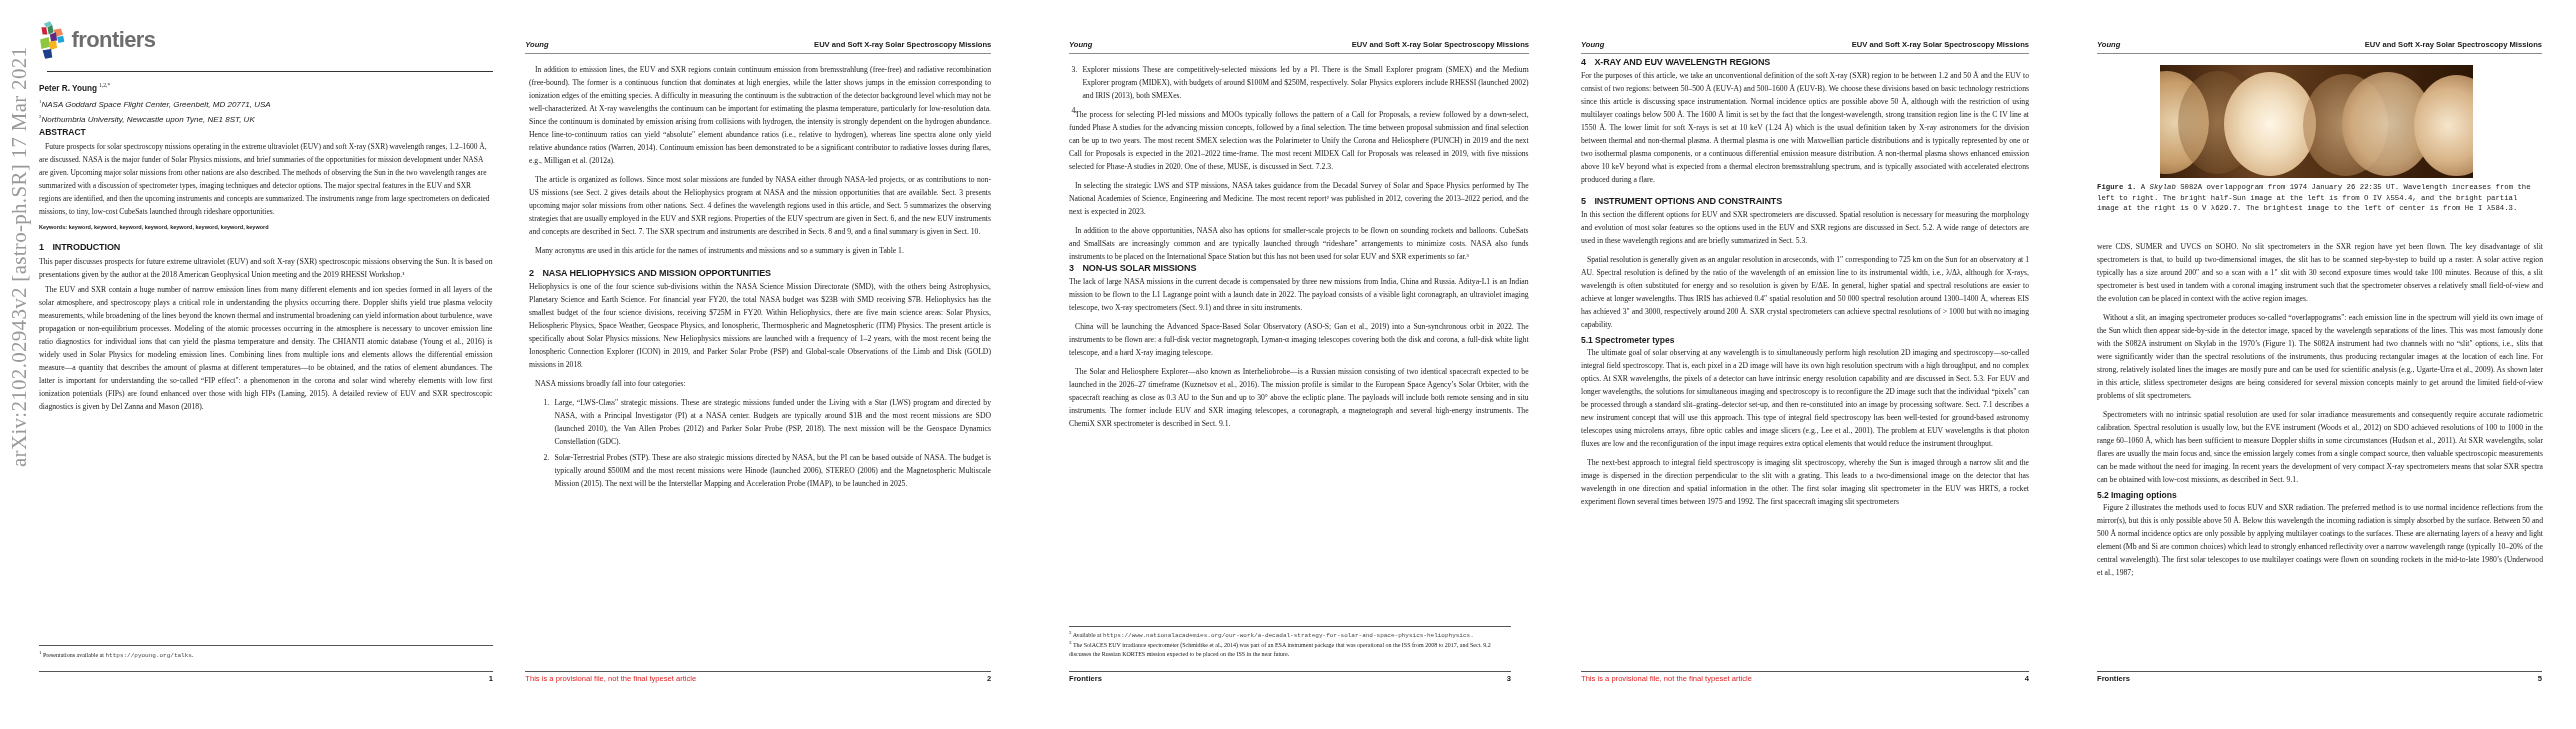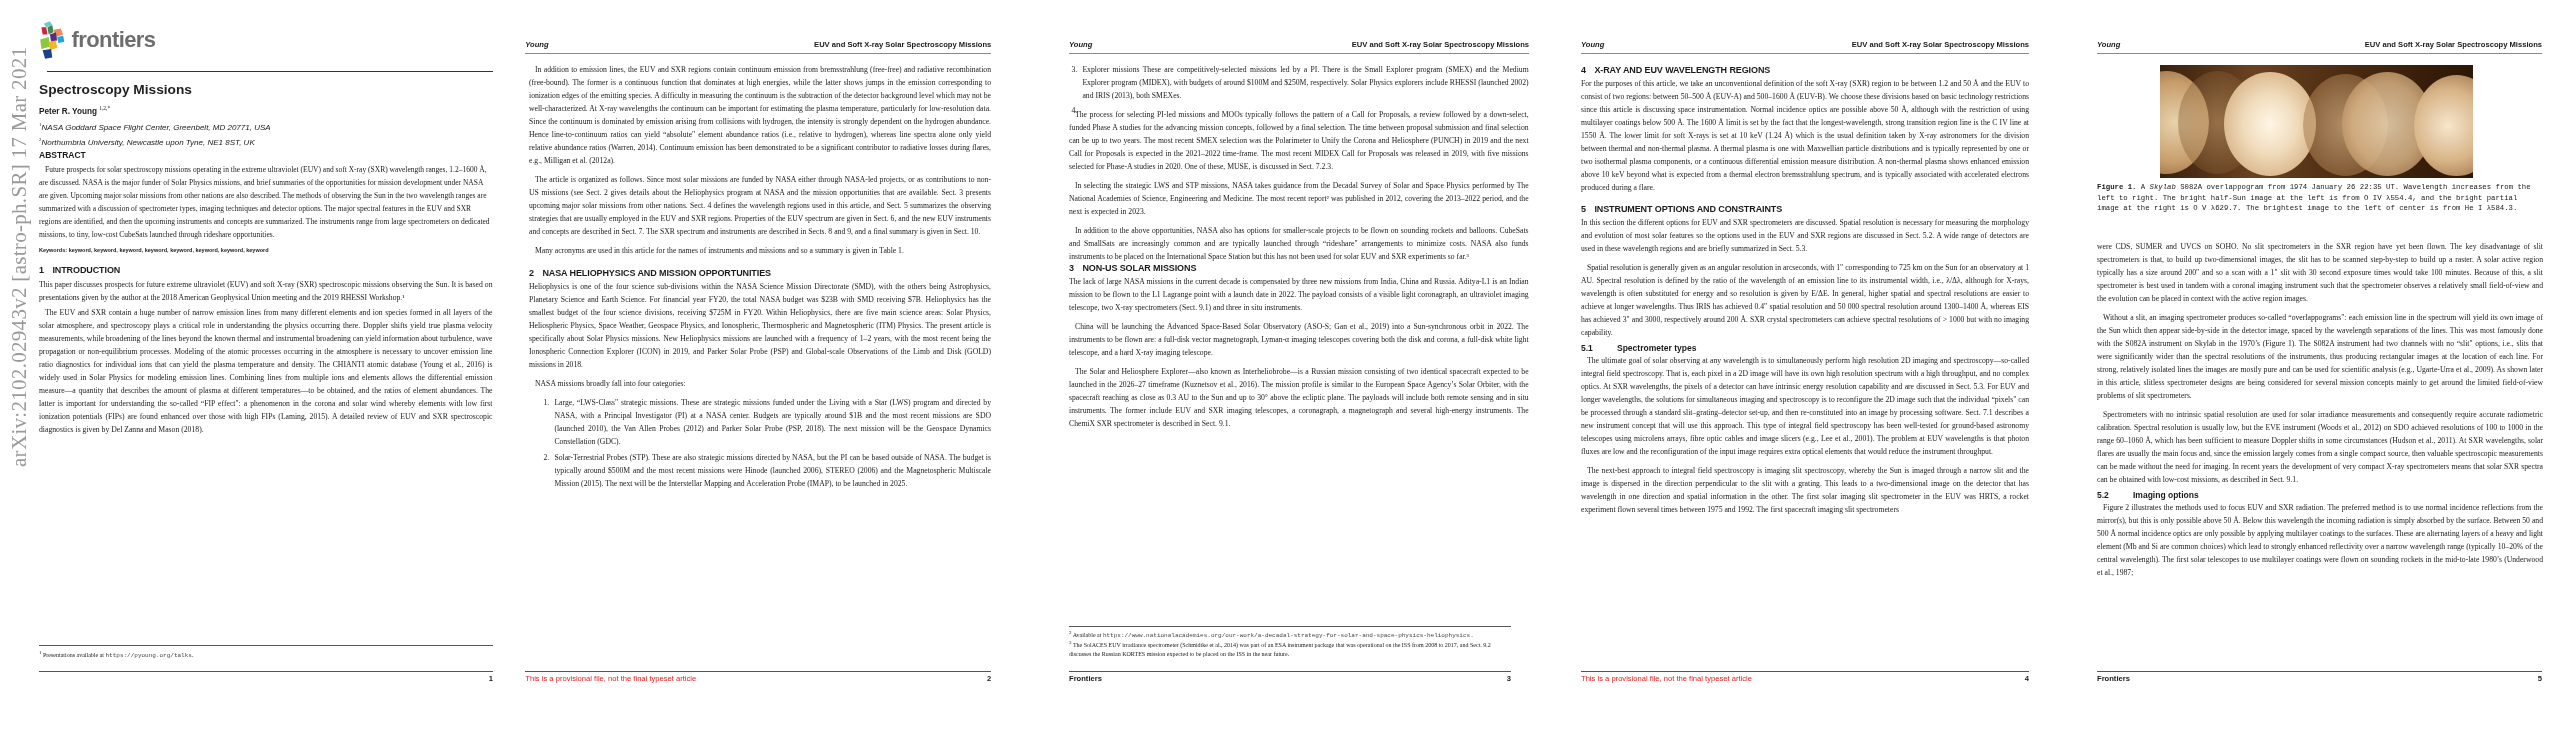--- a/index.html
+++ b/index.html
@@ -7,21 +7,21 @@
   body { position: relative; font-family: "Liberation Serif", serif; color: #1a1a1a; }
   .page { position: absolute; top: 0; width: 515px; height: 729px; background: #fff; }
   .content { position: absolute; left: 0; right: 0; }
   .runhead { position: absolute; top: 32px; height: 22px; display: flex; justify-content: space-between; align-items: flex-end; font-family: "Liberation Sans", sans-serif; font-size: 7.6px; font-weight: bold; padding-bottom: 3.6px; border-bottom: 1.2px solid #8a8a8a; }
   .runhead .author { font-style: italic; }
   p.body { font-size: 7.7px; line-height: 13px; text-align: justify; text-indent: 6px; }
   p.body.noindent { text-indent: 0; }
   h2.sec { font-family: "Liberation Sans", sans-serif; font-size: 9px; font-weight: bold; margin: 8.5px 0 2.4px 0; letter-spacing: -0.1px; }
   h2.sec .num { display: inline-block; width: 13.4px; }
   h3.sub { font-family: "Liberation Sans", sans-serif; font-size: 8.5px; font-weight: bold; margin: 3.6px 0 1.2px 0; }
-  h3.sub .num { display: inline-block; width: 36px; }
+  h3.sub .num { display: inline-block; width: 14px; }
   ol.list { list-style: none; font-size: 7.7px; line-height: 13px; text-align: justify; }
   ol.list li { position: relative; padding-left: 13.4px; margin-bottom: 2.4px; }
   ol.list li .n { position: absolute; left: 2.4px; top: 0; }
   .foot-rule { border-top: 0.9px solid #555; }
   .footnote { font-size: 6px; line-height: 9px; }
   .footnote .mono { font-family: "Liberation Mono", monospace; color: #444; }
   .page-foot { position: absolute; display: flex; justify-content: space-between; font-family: "Liberation Sans", sans-serif; font-size: 7.6px; font-weight: bold; padding-top: 2.4px; border-top: 0.9px solid #555; }
   .page-foot .red { color: #e02020; font-weight: normal; }
   .arxiv { position: absolute; left: 4.9px; top: 36px; width: 24px; height: 431px; }
   .arxiv span { position: absolute; left: 0; top: 0; transform-origin: 0 0; transform: translate(1.8px, 431px) rotate(-90deg); font-family: "Liberation Serif", serif; font-size: 21px; color: #9a9a9a; white-space: nowrap; letter-spacing: 0.3px; }
@@ -60,21 +60,20 @@
       <polygon points="2,30 16,26 18,42 4,46" fill="#8dc63f"></polygon>
       <polygon points="16,34 28,32 30,44 18,48" fill="#f6b324"></polygon>
       <polygon points="6,48 20,46 22,60 10,62" fill="#1e3f8a"></polygon>
     </svg>
     <span class="word">frontiers</span>
   </div>
   <div style="position:absolute;left:47px;top:71px;width:446px;border-top:1.2px solid #333;"></div>
 
   <div class="content" style="left:39px;right:22.5px;top:78px;">
     <div class="title">
-      <div>Spectroscopy Missions</div>
     </div>
     <div class="author-line" style="margin-top:3.6px;">
       <span>Peter R. Young</span>
       <sup>1,2,*</sup>
     </div>
     <div class="affil" style="margin-top:3.6px;">
       <div><sup>1</sup><span>NASA Goddard Space Flight Center, Greenbelt, MD 20771, USA</span></div>
       <div><sup>2</sup><span>Northumbria University, Newcastle upon Tyne, NE1 8ST, UK</span></div>
     </div>
 
@@ -156,21 +155,21 @@
     <span>3</span>
   </div>
 </div>
 
 <div class="page" style="left:1546px;">
   <div class="runhead" style="left:35px;width:448px;">
     <span class="author">Young</span>
     <span>EUV and Soft X-ray Solar Spectroscopy Missions</span>
   </div>
   <div class="content" style="left:35px;right:32px;top:57px;">
-    <h2 class="sec" style="margin-top:8px;">
+    <h2 class="sec" style="margin-top:0;">
       <span class="num">4</span><span>X-RAY AND EUV WAVELENGTH REGIONS</span>
     </h2>
     <p class="body noindent">For the purposes of this article, we take an unconventional definition of the soft X-ray (SXR) region to be between 1.2 and 50 Å and the EUV to consist of two regions: between 50–500 Å (EUV-A) and 500–1600 Å (EUV-B). We choose these divisions based on basic technology restrictions since this article is discussing space instrumentation. Normal incidence optics are possible above 50 Å, although with the restriction of using multilayer coatings below 500 Å. The 1600 Å limit is set by the fact that the longest-wavelength, strong transition region line is the C IV line at 1550 Å. The lower limit for soft X-rays is set at 10 keV (1.24 Å) which is the usual definition taken by X-ray astronomers for the division between thermal and non-thermal plasma. A thermal plasma is one with Maxwellian particle distributions and is typically represented by one or two isothermal plasma components, or a continuous differential emission measure distribution. A non-thermal plasma shows enhanced emission above 10 keV beyond what is expected from a thermal electron bremsstrahlung spectrum, and is typically associated with accelerated electrons produced during a flare.</p>
     <h2 class="sec" style="margin-top:9.7px;">
       <span class="num">5</span><span>INSTRUMENT OPTIONS AND CONSTRAINTS</span>
     </h2>
     <p class="body noindent">In this section the different options for EUV and SXR spectrometers are discussed. Spatial resolution is necessary for measuring the morphology and evolution of most solar features so the options used in the EUV and SXR regions are discussed in Sect. 5.2. A wide range of detectors are used in these wavelength regions and are briefly summarized in Sect. 5.3.</p>
     <p class="body" style="margin-top:6px;">Spatial resolution is generally given as an angular resolution in arcseconds, with 1″ corresponding to 725 km on the Sun for an observatory at 1 AU. Spectral resolution is defined by the ratio of the wavelength of an emission line to its instrumental width, i.e., λ/Δλ, although for X-rays, wavelength is often substituted for energy and so resolution is given by E/ΔE. In general, higher spatial and spectral resolutions are easier to achieve at longer wavelengths. Thus IRIS has achieved 0.4″ spatial resolution and 50 000 spectral resolution around 1300–1400 Å, whereas EIS has achieved 3″ and 3000, respectively around 200 Å. SXR crystal spectrometers can achieve spectral resolutions of &gt; 1000 but with no imaging capability.</p>
     <h3 class="sub">
       <span class="num">5.1</span><span>Spectrometer types</span>

